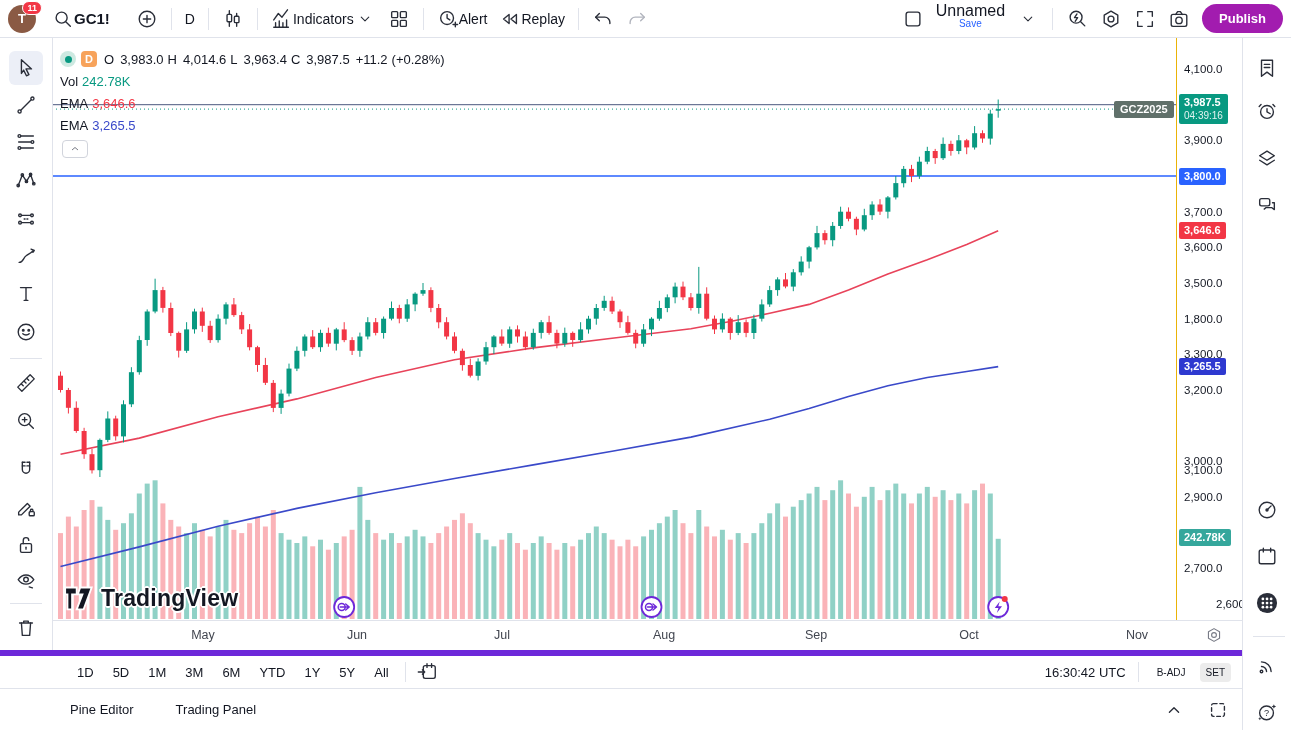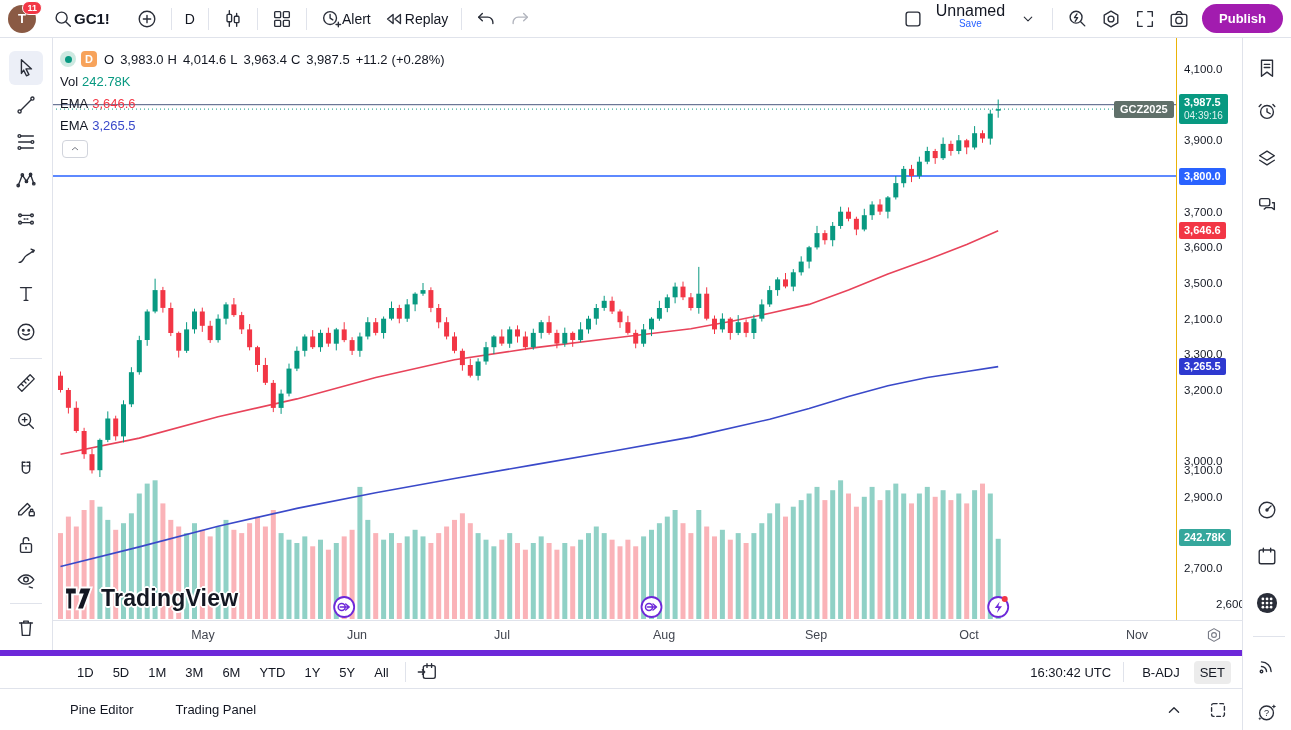--- a/index.html
+++ b/index.html
@@ -70,21 +70,21 @@
              border-top:1px solid #e0e3eb;z-index:6;cursor:ew-resize;}
   .month{position:absolute;top:7px;width:40px;margin-left:-20px;text-align:center;font-size:12.5px;color:#424650;}
   #axis-gear{position:absolute;top:3px;color:#787b86;}
   
   #range-bar{position:absolute;left:0;top:650px;width:1243px;height:38px;background:#fff;
              border-top:6px solid #6d28d9;display:flex;align-items:center;padding:0 12px 0 70px;box-sizing:border-box;z-index:10;}
   .rng{font-size:13px;color:#131722;padding:4px 7px;border-radius:4px;cursor:pointer;margin-right:5px;}
   #range-bar .right{margin-left:auto;display:flex;align-items:center;gap:8px;}
   #clock{font-size:13px;cursor:pointer;}
   .rb-div{width:1px;height:20px;background:#e0e3eb;margin:0 4px;}
-  #adj-btn,#session-btn{font-size:13px;padding:4px 6px;border-radius:4px;cursor:pointer;}
+  #adj-btn,#session-btn{font-size:10px;padding:4px 6px;border-radius:4px;cursor:pointer;}
   #session-btn{background:#ececec;}
   
   #bottom-panel{position:absolute;left:0;top:688px;width:1243px;height:42px;background:#fff;
                 border-top:1px solid #e0e3eb;display:flex;align-items:center;padding-left:70px;box-sizing:border-box;z-index:10;}
   .bp-item{font-size:13px;color:#131722;margin-right:42px;cursor:pointer;}
   .bp-icons{position:absolute;right:14px;display:flex;gap:22px;color:#50535e;}
 </style>
 </head>
 <body>
 
@@ -118,20 +118,34 @@
   <div class="tb-btn">
     <span class="ic">
         <svg viewBox="0 0 24 24" fill="none" stroke="currentColor" stroke-width="1.5" stroke-linecap="round" stroke-linejoin="round">
           <path d="M8 3v4M8 15v5M16 6v3M16 16v4"></path>
           <rect x="5.5" y="7" width="5" height="8" rx="1"></rect>
           <rect x="13.5" y="9" width="5" height="7" rx="1"></rect>
         </svg>
       </span>
   </div>
   <div class="tb-div"></div>
+  <div class="tb-btn">
+    <span class="ic">
+        <svg viewBox="0 0 24 24" fill="none" stroke="currentColor" stroke-width="1.5" stroke-linecap="round" stroke-linejoin="round">
+          <path d="M3 13l5-7 4 4 6-8"></path>
+          <path d="M5 21v-5M9 21v-7M13 21v-5M17 21v-8M3 21h16"></path>
+        </svg>
+      </span>
+    <span>Indicators</span>
+    <span class="ic small">
+        <svg viewBox="0 0 24 24" fill="none" stroke="currentColor" stroke-width="1.5" stroke-linecap="round" stroke-linejoin="round">
+          <path d="M7 9.5l5 5 5-5"></path>
+        </svg>
+      </span>
+  </div>
   <div class="tb-btn">
     <span class="ic">
         <svg viewBox="0 0 24 24" fill="none" stroke="currentColor" stroke-width="1.5" stroke-linecap="round" stroke-linejoin="round">
           <rect x="4" y="4" width="6.5" height="6.5" rx="1"></rect>
           <rect x="13.5" y="4" width="6.5" height="6.5" rx="1"></rect>
           <rect x="4" y="13.5" width="6.5" height="6.5" rx="1"></rect>
           <rect x="13.5" y="13.5" width="6.5" height="6.5" rx="1"></rect>
         </svg>
       </span>
   </div>
@@ -834,21 +848,21 @@
   </div>
 
 <div id="price-axis">
     <div class="tick" style="top: 24px;">4,100.0</div>
     <div class="tick" style="top: 59.6667px;">4,000.0</div>
     <div class="tick" style="top: 95.3333px;">3,900.0</div>
     <div class="tick" style="top: 131px;">3,800.0</div>
     <div class="tick" style="top: 166.667px;">3,700.0</div>
     <div class="tick" style="top: 202.333px;">3,600.0</div>
     <div class="tick" style="top: 238px;">3,500.0</div>
-    <div class="tick" style="top: 273.667px;">2,100.0</div>
+    <div class="tick" style="top: 273.667px;">1,800.0</div>
     <div class="tick" style="top: 309.333px;">3,300.0</div>
     <div class="tick" style="top: 345px;">3,200.0</div>
     <div class="tick" style="top: 380.667px; margin-top: 44px;">3,100.0</div>
     <div class="tick" style="top: 416.333px;">3,000.0</div>
     <div class="tick" style="top: 452px;">2,900.0</div>
     <div class="tick" style="top: 487.667px;">2,800.0</div>
     <div class="tick" style="top: 523.333px;">2,700.0</div>
     <div class="tick" style="top: 559px; margin-left: 32px;">2,600.0</div>
     <div class="pbadge" style="background: rgb(41, 98, 255); top: 58.1667px;">
       <div>4,000.0</div>

